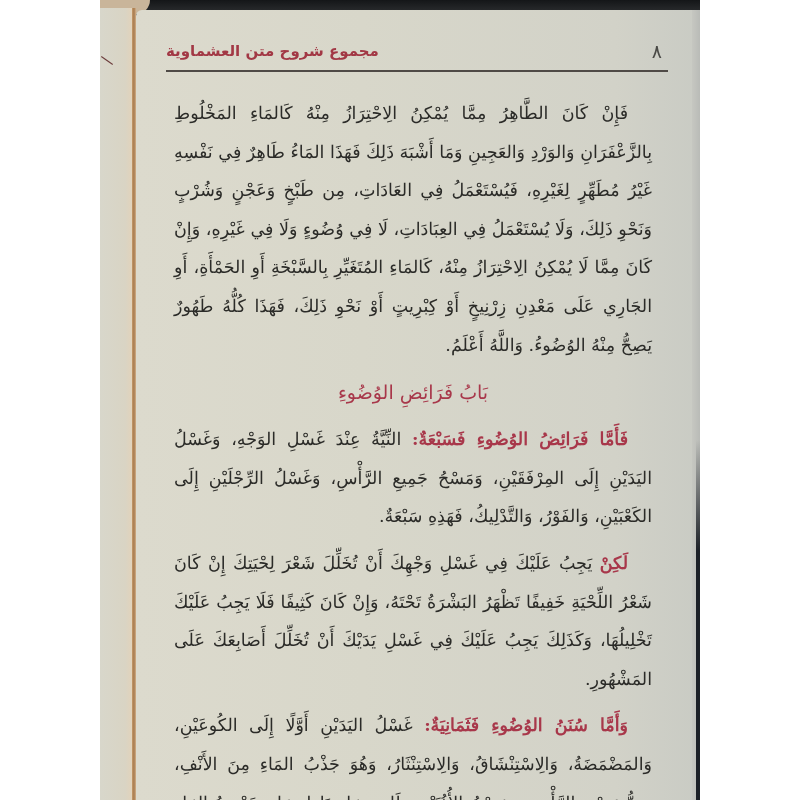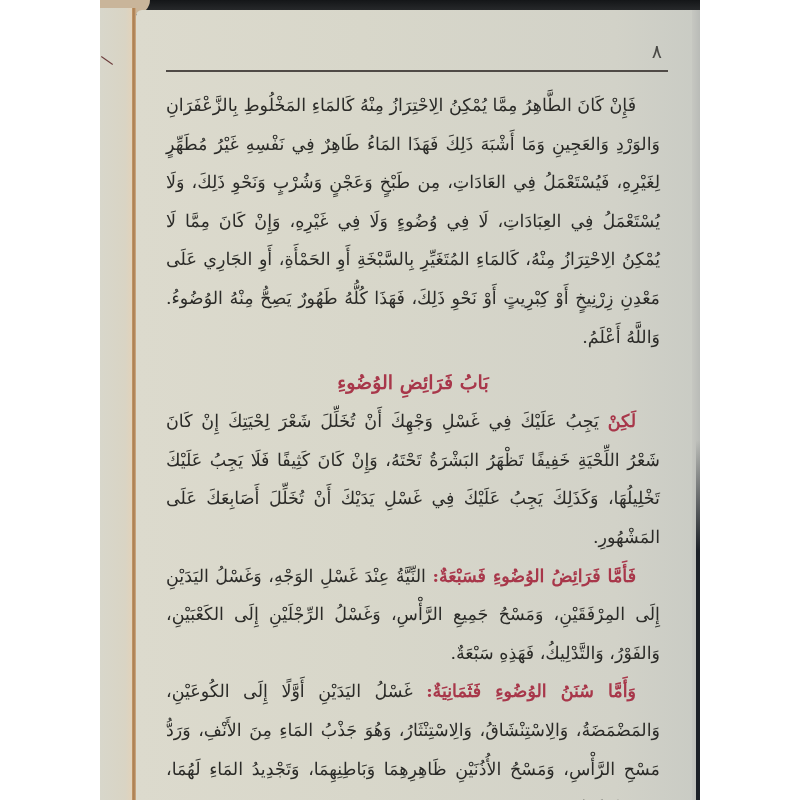--- a/index.html
+++ b/index.html
@@ -54,24 +54,24 @@
     }
     .header-rule {
       position: absolute; left: 30px; right: 32px; top: 60px; height: 2px; background: #4f4a46;
     }
     .body-text {
       position: absolute; left: 30px; right: 40px; top: 76px;
       direction: rtl; text-align: justify;
       font-family: "DejaVu Serif", serif; font-size: 17.5px; line-height: 38.6px;
       color: #2b2b28;
     }
-    .para { margin: 0; text-indent: 24px; }
+    .para { margin: 8px; text-indent: 24px; }
     .red { color: #a8374a; font-weight: bold; }
     .section-title {
-      text-align: center; font-size: 19px; font-weight: bold; color: #a8374a;
+      text-align: center; font-size: 19px; font-weight: normal; color: #a8374a;
       margin: 6px 0 0 0; line-height: 40px;
     }
     .top-shade {
       position: absolute; left: 0; top: 0; width: 600px; height: 12px;
       background: linear-gradient(to bottom, #141618, #2a2c2e);
     }
     .corner { position:absolute; left:0; top:0; width:50px; height:14px; background:#c9b59a; border-bottom-right-radius: 30px; }
   </style>
 </head>
 <body>
@@ -92,27 +92,28 @@
     <div class="frag" style="top:596px">الْإِ</div>
     <div class="frag red" style="top:662px">سُنَ</div>
     <div class="frag" style="top:664px">أَرْ</div>
     <div class="frag" style="top:757px">وَ</div>
   </div>
   <div class="gutter"></div>
 
   <div class="page">
     <div class="header">
       <span class="page-number">٨</span>
+      <span class="running-title">مجموع شروح متن العشماوية</span>
     </div>
     <div class="header-rule"></div>
 
     <div class="body-text">
       <p class="para">فَإِنْ كَانَ الطَّاهِرُ مِمَّا يُمْكِنُ الِاحْتِرَازُ مِنْهُ كَالمَاءِ المَخْلُوطِ بِالزَّعْفَرَانِ وَالوَرْدِ وَالعَجِينِ وَمَا أَشْبَهَ ذَلِكَ فَهَذَا المَاءُ طَاهِرٌ فِي نَفْسِهِ غَيْرُ مُطَهِّرٍ لِغَيْرِهِ، فَيُسْتَعْمَلُ فِي العَادَاتِ، مِن طَبْخٍ وَعَجْنٍ وَشُرْبٍ وَنَحْوِ ذَلِكَ، وَلَا يُسْتَعْمَلُ فِي العِبَادَاتِ، لَا فِي وُضُوءٍ وَلَا فِي غَيْرِهِ، وَإِنْ كَانَ مِمَّا لَا يُمْكِنُ الِاحْتِرَازُ مِنْهُ، كَالمَاءِ المُتَغَيِّرِ بِالسَّبْخَةِ أَوِ الحَمْأَةِ، أَوِ الجَارِي عَلَى مَعْدِنِ زِرْنِيخٍ أَوْ كِبْرِيتٍ أَوْ نَحْوِ ذَلِكَ، فَهَذَا كُلُّهُ طَهُورٌ يَصِحُّ مِنْهُ الوُضُوءُ. وَاللَّهُ أَعْلَمُ.</p>
       <div class="section-title">بَابُ فَرَائِضِ الوُضُوءِ</div>
+      <p class="para"><span class="red">فَأَمَّا فَرَائِضُ الوُضُوءِ فَسَبْعَةٌ:</span><span> النِّيَّةُ عِنْدَ غَسْلِ الوَجْهِ، وَغَسْلُ اليَدَيْنِ إِلَى المِرْفَقَيْنِ، وَمَسْحُ جَمِيعِ الرَّأْسِ، وَغَسْلُ الرِّجْلَيْنِ إِلَى الكَعْبَيْنِ، وَالفَوْرُ، وَالتَّدْلِيكُ، فَهَذِهِ سَبْعَةٌ.</span></p>
       <p class="para"><span class="red">لَكِنْ</span><span> يَجِبُ عَلَيْكَ فِي غَسْلِ وَجْهِكَ أَنْ تُخَلِّلَ شَعْرَ لِحْيَتِكَ إِنْ كَانَ شَعْرُ اللِّحْيَةِ خَفِيفًا تَظْهَرُ البَشْرَةُ تَحْتَهُ، وَإِنْ كَانَ كَثِيفًا فَلَا يَجِبُ عَلَيْكَ تَخْلِيلُهَا، وَكَذَلِكَ يَجِبُ عَلَيْكَ فِي غَسْلِ يَدَيْكَ أَنْ تُخَلِّلَ أَصَابِعَكَ عَلَى المَشْهُورِ.</span></p>
-      <p class="para"><span class="red">فَأَمَّا فَرَائِضُ الوُضُوءِ فَسَبْعَةٌ:</span><span> النِّيَّةُ عِنْدَ غَسْلِ الوَجْهِ، وَغَسْلُ اليَدَيْنِ إِلَى المِرْفَقَيْنِ، وَمَسْحُ جَمِيعِ الرَّأْسِ، وَغَسْلُ الرِّجْلَيْنِ إِلَى الكَعْبَيْنِ، وَالفَوْرُ، وَالتَّدْلِيكُ، فَهَذِهِ سَبْعَةٌ.</span></p>
       <p class="para"><span class="red">وَأَمَّا سُنَنُ الوُضُوءِ فَثَمَانِيَةٌ:</span><span> غَسْلُ اليَدَيْنِ أَوَّلًا إِلَى الكُوعَيْنِ، وَالمَضْمَضَةُ، وَالِاسْتِنْشَاقُ، وَالِاسْتِنْثَارُ، وَهُوَ جَذْبُ المَاءِ مِنَ الأَنْفِ، وَرَدُّ مَسْحِ الرَّأْسِ، وَمَسْحُ الأُذُنَيْنِ ظَاهِرِهِمَا وَبَاطِنِهِمَا، وَتَجْدِيدُ المَاءِ لَهُمَا، وَتَرْتِيبُ فَرَائِضِهِ.</span></p>
     </div>
 
     <div class="page-edge"></div>
     <div class="binding-shadow"></div>
   </div>
 </div>
 
 </body></html>

